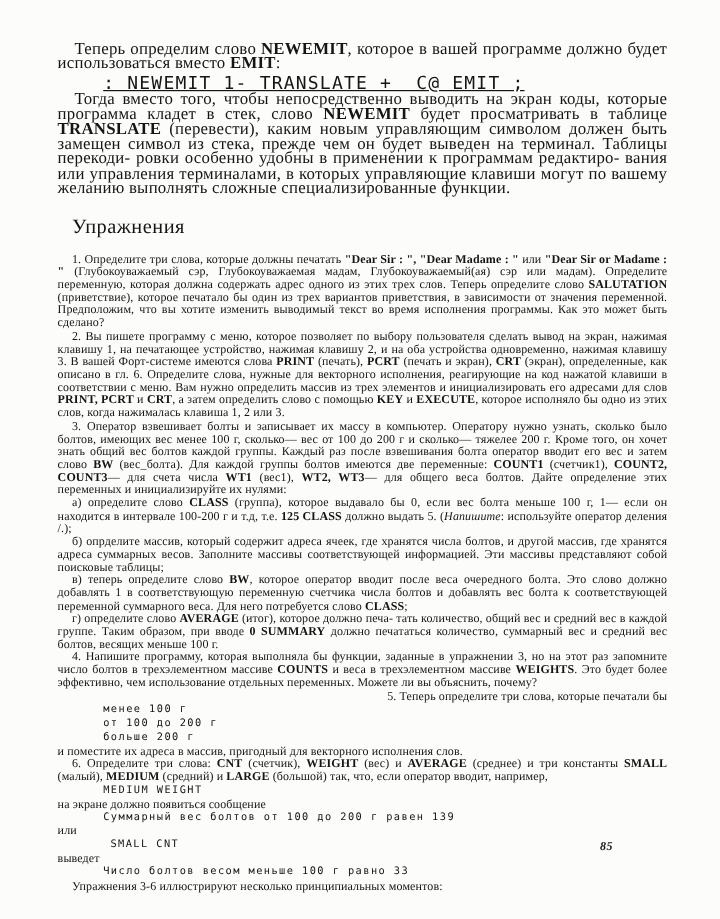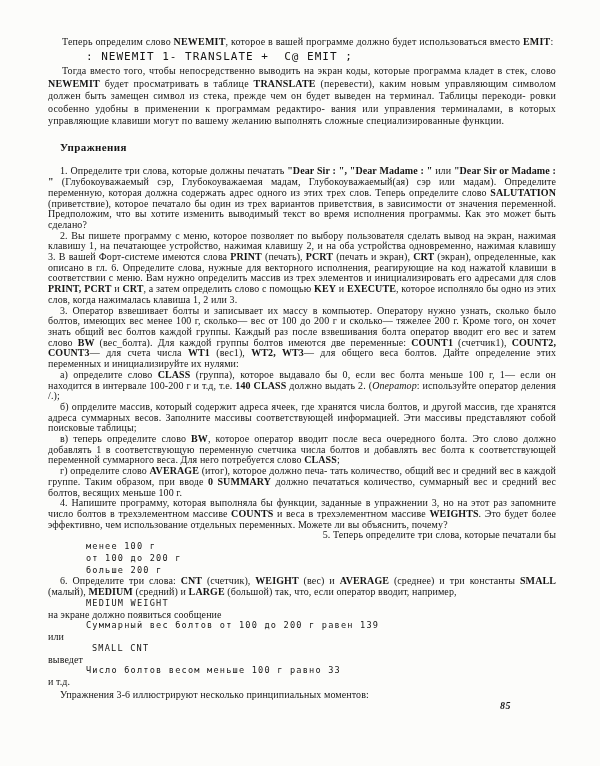--- a/index.html
+++ b/index.html
@@ -15,39 +15,40 @@
     color: #151515;
     font-family: "Liberation Serif", serif;
   }
   .content {
     position: absolute;
     left: 48px; top: 36px;
     width: 508px;
   }
   .body-p {
     margin: 0;
-    font-size: 10px;
+    font-size: 14px;
     line-height: 12.4px;
     text-align: justify;
     text-indent: 14px;
     letter-spacing: 0.2px;
   }
   .codeline {
     font-family: "DejaVu Sans Mono", "Liberation Mono", monospace;
-    font-size: 11px;
+    font-size: 15px;
     line-height: 13px;
     padding-left: 38px;
     letter-spacing: 1px;
     white-space: pre;
     margin: 2px 0;
+    text-decoration: underline;
   }
   .heading {
     margin: 14px 0 13px 12px;
-    font-size: 11px;
-    font-weight: bold;
+    font-size: 17px;
+    font-weight: normal;
     letter-spacing: 0.4px;
   }
   .ex-p {
     margin: 0;
     font-size: 10px;
     line-height: 10.7px;
     text-align: justify;
     text-indent: 12px;
     letter-spacing: 0.1px;
   }
@@ -88,38 +89,38 @@
 
     <p class="body-p"><span>Теперь определим слово </span><span class="b">NEWEMIT</span><span>, которое в вашей программе должно будет использоваться вместо </span><span class="b">EMIT</span><span>:</span></p>
     <div class="codeline">: NEWEMIT 1- TRANSLATE +  C@ EMIT ;</div>
     <p class="body-p"><span>Тогда вместо того, чтобы непосредственно выводить на экран коды, которые программа кладет в стек, слово </span><span class="b">NEWEMIT</span><span> будет просматривать в таблице </span><span class="b">TRANSLATE</span><span> (перевести), каким новым управляющим символом должен быть замещен символ из стека, прежде чем он будет выведен на терминал. Таблицы перекоди- ровки особенно удобны в применении к программам редактиро- вания или управления терминалами, в которых управляющие клавиши могут по вашему желанию выполнять сложные специализированные функции.</span></p>
 
     <h2 class="heading">Упражнения</h2>
 
     <p class="ex-p"><span>1. Определите три слова, которые должны печатать </span><span class="b">"Dear Sir : ", "Dear Madame : "</span><span> или </span><span class="b">"Dear Sir or Madame : "</span><span> (Глубокоуважаемый сэр, Глубокоуважаемая мадам, Глубокоуважаемый(ая) сэр или мадам). Определите переменную, которая должна содержать адрес одного из этих трех слов. Теперь определите слово </span><span class="b">SALUTATION</span><span> (приветствие), которое печатало бы один из трех вариантов приветствия, в зависимости от значения переменной. Предположим, что вы хотите изменить выводимый текст во время исполнения программы. Как это может быть сделано?</span></p>
     <p class="ex-p"><span>2. Вы пишете программу с меню, которое позволяет по выбору пользователя сделать вывод на экран, нажимая клавишу 1, на печатающее устройство, нажимая клавишу 2, и на оба устройства одновременно, нажимая клавишу 3. В вашей Форт-системе имеются слова </span><span class="b">PRINT</span><span> (печать), </span><span class="b">PCRT</span><span> (печать и экран), </span><span class="b">CRT</span><span> (экран), определенные, как описано в гл. 6. Определите слова, нужные для векторного исполнения, реагирующие на код нажатой клавиши в соответствии с меню. Вам нужно определить массив из трех элементов и инициализировать его адресами для слов </span><span class="b">PRINT, PCRT</span><span> и </span><span class="b">CRT</span><span>, а затем определить слово с помощью </span><span class="b">KEY</span><span> и </span><span class="b">EXECUTE</span><span>, которое исполняло бы одно из этих слов, когда нажималась клавиша 1, 2 или 3.</span></p>
     <p class="ex-p"><span>3. Оператор взвешивает болты и записывает их массу в компьютер. Оператору нужно узнать, сколько было болтов, имеющих вес менее 100 г, сколько— вес от 100 до 200 г и сколько— тяжелее 200 г. Кроме того, он хочет знать общий вес болтов каждой группы. Каждый раз после взвешивания болта оператор вводит его вес и затем слово </span><span class="b">BW</span><span> (вес_болта). Для каждой группы болтов имеются две переменные: </span><span class="b">COUNT1</span><span> (счетчик1), </span><span class="b">COUNT2, COUNT3</span><span>— для счета числа </span><span class="b">WT1</span><span> (вес1), </span><span class="b">WT2, WT3</span><span>— для общего веса болтов. Дайте определение этих переменных и инициализируйте их нулями:</span></p>
-    <p class="ex-p"><span>а) определите слово </span><span class="b">CLASS</span><span> (группа), которое выдавало бы 0, если вес болта меньше 100 г, 1— если он находится в интервале 100-200 г и т.д, т.е. </span><span class="b">140 CLASS</span><span> должно выдать 2. (</span><span class="i">Оператор</span><span>: используйте оператор деления /.);</span></p>
+    <p class="ex-p"><span>а) определите слово </span><span class="b">CLASS</span><span> (группа), которое выдавало бы 0, если вес болта меньше 100 г, 1— если он находится в интервале 100-200 г и т.д, т.е. </span><span class="b">125 CLASS</span><span> должно выдать 5. (</span><span class="i">Напишите</span><span>: используйте оператор деления /.);</span></p>
     <p class="ex-p"><span>б) опрделите массив, который содержит адреса ячеек, где хранятся числа болтов, и другой массив, где хранятся адреса суммарных весов. Заполните массивы соответствующей информацией. Эти массивы представляют собой поисковые таблицы;</span></p>
     <p class="ex-p"><span>в) теперь определите слово </span><span class="b">BW</span><span>, которое оператор вводит после веса очередного болта. Это слово должно добавлять 1 в соответствующую переменную счетчика числа болтов и добавлять вес болта к соответствующей переменной суммарного веса. Для него потребуется слово </span><span class="b">CLASS</span><span>;</span></p>
     <p class="ex-p"><span>г) определите слово </span><span class="b">AVERAGE</span><span> (итог), которое должно печа- тать количество, общий вес и средний вес в каждой группе. Таким образом, при вводе </span><span class="b">0 SUMMARY</span><span> должно печататься количество, суммарный вес и средний вес болтов, весящих меньше 100 г.</span></p>
     <p class="ex-p"><span>4. Напишите программу, которая выполняла бы функции, заданные в упражнении 3, но на этот раз запомните число болтов в трехэлементном массиве </span><span class="b">COUNTS</span><span> и веса в трехэлементном массиве </span><span class="b">WEIGHTS</span><span>. Это будет более эффективно, чем использование отдельных переменных. Можете ли вы объяснить, почему?</span></p>
 
     <p class="ex-p numbered-single">5. Теперь определите три слова, которые печатали бы</p>
     <div class="mono-line">менее 100 г</div>
     <div class="mono-line">от 100 до 200 г</div>
     <div class="mono-line">больше 200 г</div>
+    <p class="ex-p plain">и поместите их адреса в массив, пригодный для векторного исполнения слов.</p>
 
     <p class="ex-p"><span>6. Определите три слова: </span><span class="b">CNT</span><span> (счетчик), </span><span class="b">WEIGHT</span><span> (вес) и </span><span class="b">AVERAGE</span><span> (среднее) и три константы </span><span class="b">SMALL</span><span> (малый), </span><span class="b">MEDIUM</span><span> (средний) и </span><span class="b">LARGE</span><span> (большой) так, что, если оператор вводит, например,</span></p>
     <div class="mono-line">MEDIUM WEIGHT</div>
     <p class="ex-p plain">на экране должно появиться сообщение</p>
     <div class="mono-line">Суммарный вес болтов от 100 до 200 г равен 139</div>
     <p class="ex-p plain">или</p>
     <div class="mono-line deep">SMALL CNT</div>
     <p class="ex-p plain">выведет</p>
     <div class="mono-line">Число болтов весом меньше 100 г равно 33</div>
-    <p class="ex-p plain">и т.д.</p>
 
     <p class="ex-p closing"><span>Упражнения 3-6 иллюстрируют несколько принципиальных моментов:</span></p>
   </div>
 
   <div class="page-number">85</div>
 </div>
 
 </body></html>

